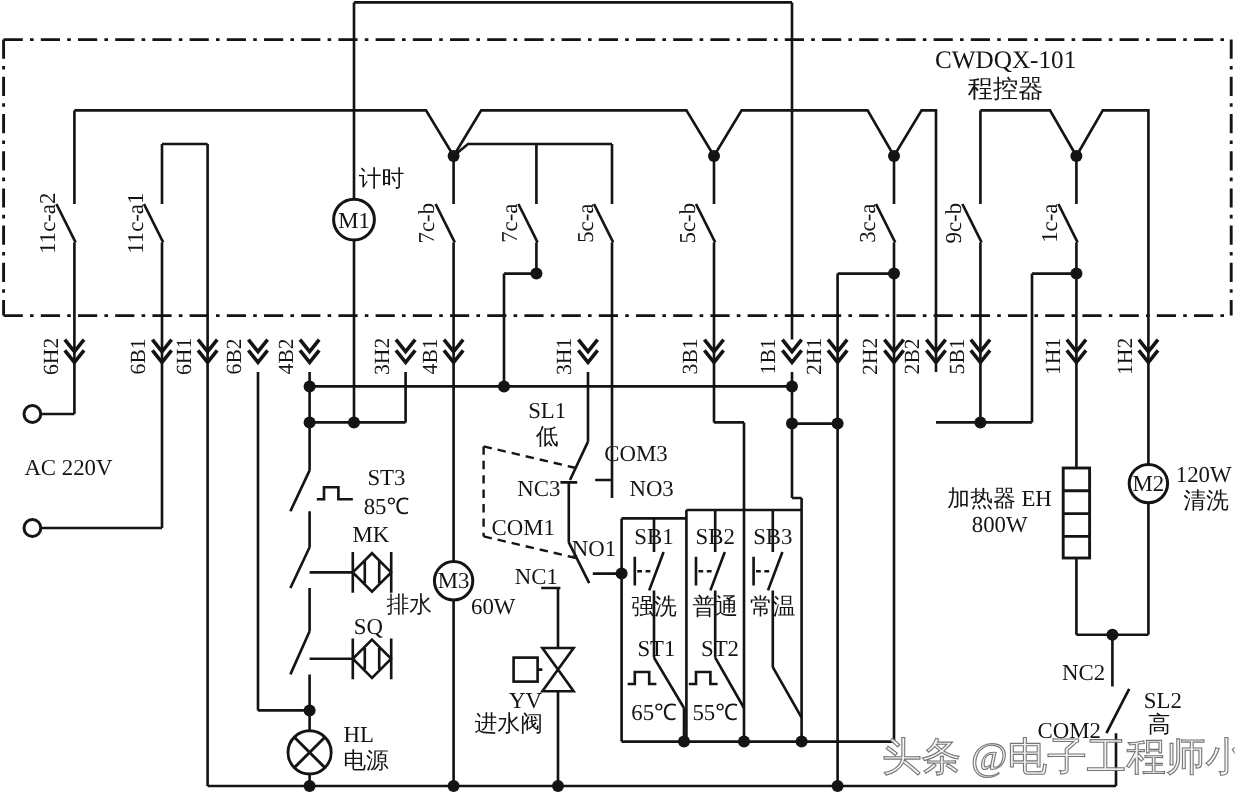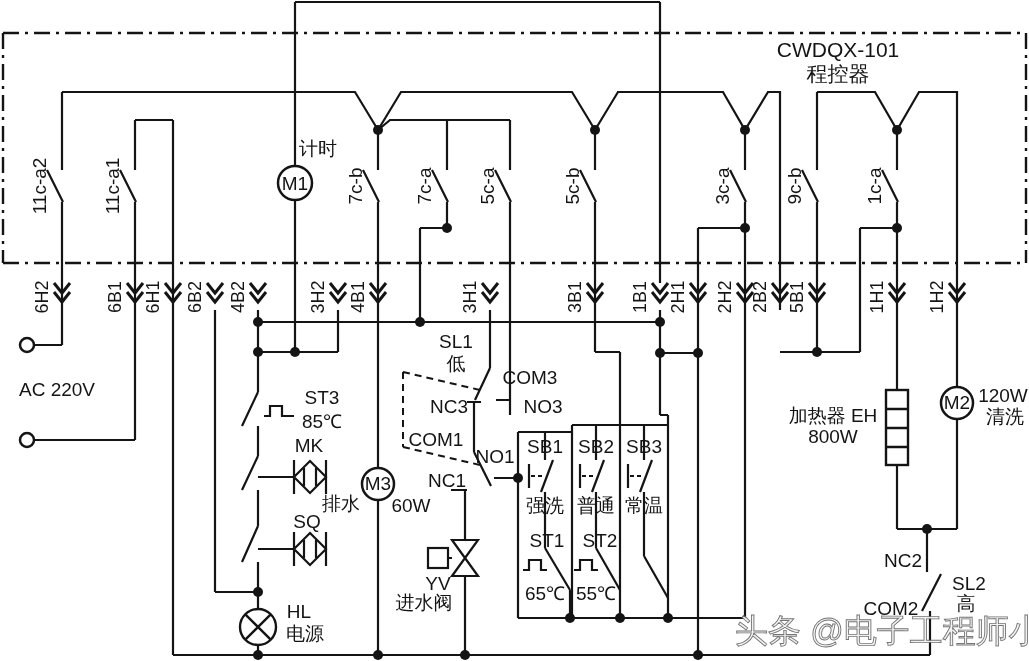--- a/index.html
+++ b/index.html
@@ -1,17 +1,17 @@
 <!DOCTYPE html>
 <html><head>
 <meta charset="utf-8">
 <style>
   html,body{margin:0;padding:0;background:#ffffff;}
   .stage{position:relative;width:1029px;height:661px;background:#ffffff;overflow:hidden;
-         font-family:Liberation Sans, sans-serif;}
+         font-family:Liberation Serif, serif;}
   svg{display:block;}
   text{fill:#141414;}
   .lbl{font-size:19px;}
   .lbl-sm{font-size:18px;}
   .lbl-big{font-size:21px;}
   .watermark{font-size:33px;fill:#f2f2f2;stroke:#6a6a6a;stroke-width:0.9;opacity:0.92;}
 </style>
 </head>
 <body>
 

